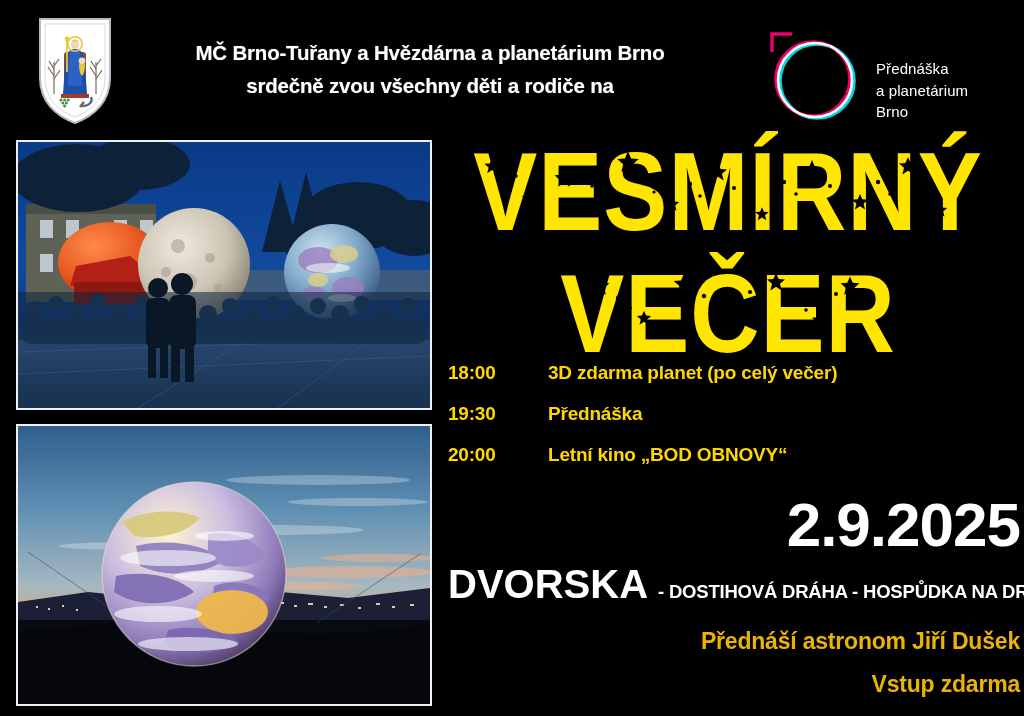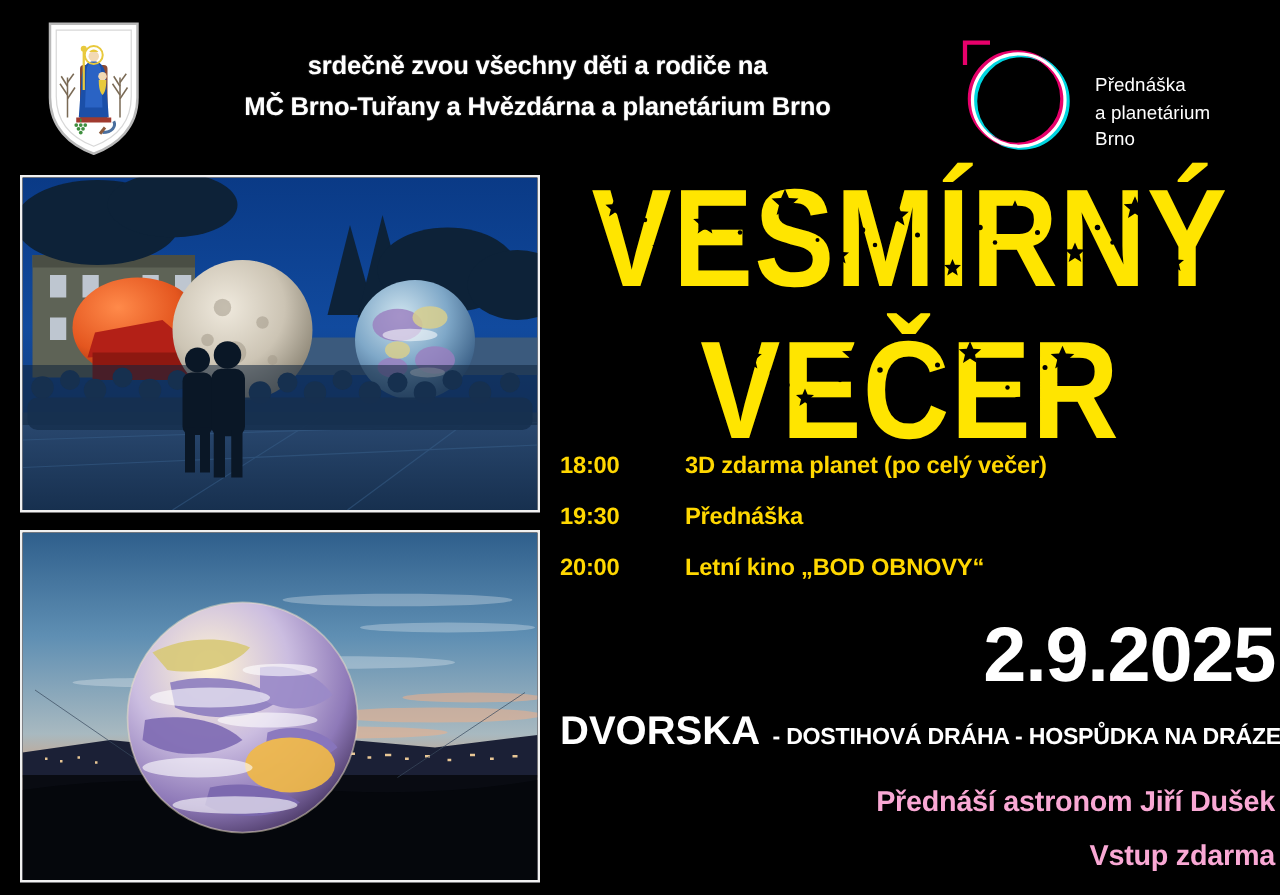--- a/index.html
+++ b/index.html
@@ -85,33 +85,33 @@
     letter-spacing:-1px;
     font-family:"Liberation Sans", sans-serif;
   }
 
   
   #venue{
     position:absolute;left:448px;top:562px;width:576px;
     display:flex;align-items:baseline;white-space:nowrap;
   }
   #venue-name{
-    color:#fff;font-weight:bold;font-size:32px;line-height:44px;
+    color:#fff;font-weight:bold;font-size:40px;line-height:44px;
     letter-spacing:0px;font-family:"Liberation Sans", sans-serif;
   }
   #venue-detail{
     color:#fff;font-weight:bold;font-size:18.5px;line-height:44px;
     margin-left:10px;letter-spacing:-0.2px;
     font-family:"Liberation Sans", sans-serif;
   }
 
   
   #footer{position:absolute;left:432px;top:620px;width:588px;padding-right:18px;text-align:right;}
   .foot-line{
-    color:#f9a8d4;font-weight:bold;font-size:23px;line-height:43px;
+    color:#eab308;font-weight:bold;font-size:23px;line-height:43px;
     white-space:nowrap;font-family:"Liberation Sans", sans-serif;
     letter-spacing:-0.2px;
   }
 </style>
 </head>
 <body>
 
 <div id="poster">
 
   <div id="header">
@@ -161,22 +161,22 @@
             <circle cx="28.6" cy="90" r="1.5"></circle>
         </g>
         <path d="M28.6 81.5 L28.6 79" stroke="#3f8f3f" stroke-width="1.2" fill="none"></path>
 
         <path d="M46 90 C54 90 57 85 55 81" stroke="#4a6f9e" stroke-width="2.4" fill="none"></path>
         <path d="M44 91 L48 86" stroke="#8b5a3c" stroke-width="2.4" fill="none"></path>
       </svg>
     </div>
 
     <div id="header-text">
+      <div class="hline">MČ Brno-Tuřany a Hvězdárna a planetárium Brno</div>
       <div class="hline">srdečně zvou všechny děti a rodiče na</div>
-      <div class="hline">MČ Brno-Tuřany a Hvězdárna a planetárium Brno</div>
     </div>
 
     <div id="logo">
       <div id="logo-mark">
         <svg viewBox="0 0 104 100" xmlns="http://www.w3.org/2000/svg">
           <circle cx="55" cy="53" r="37" fill="none" stroke="#00D5E0" stroke-width="3.6"></circle>
           <circle cx="51" cy="51" r="37" fill="none" stroke="#E8006B" stroke-width="3.6"></circle>
           <circle cx="53" cy="52" r="37" fill="none" stroke="#ffffff" stroke-width="2.6"></circle>
           <path d="M10 24 V6 H30" fill="none" stroke="#E8006B" stroke-width="3.4"></path>
         </svg>

